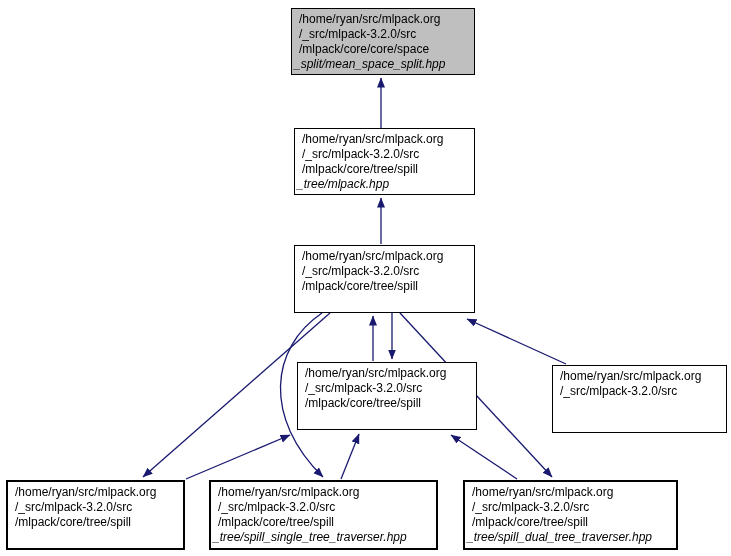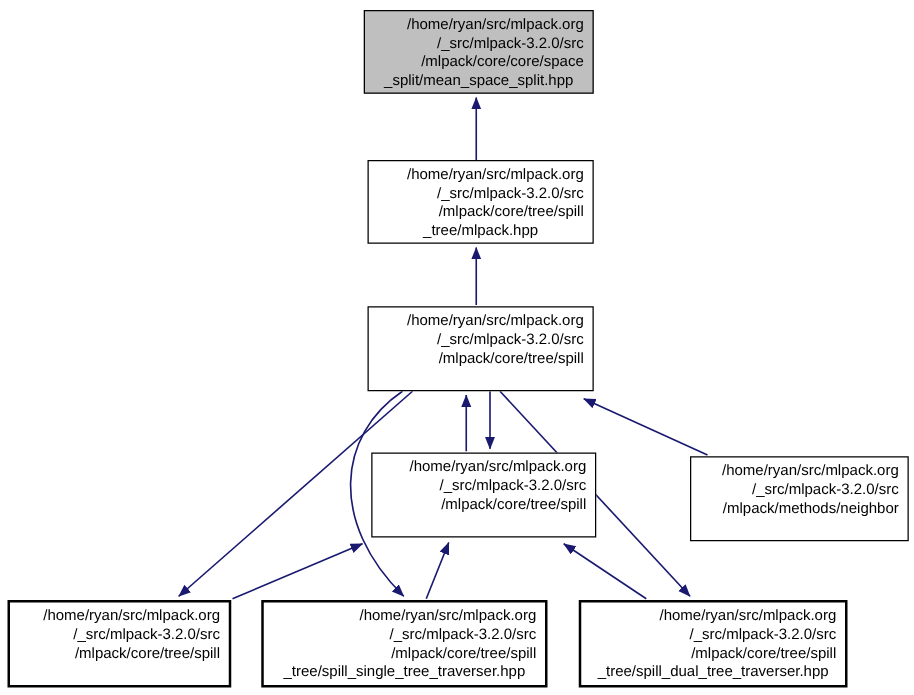--- a/index.html
+++ b/index.html
@@ -16,22 +16,22 @@
     background:#ffffff;
     border:1px solid #000000;
     box-sizing:border-box;
     font-size:12px;
     line-height:15px;
     color:#000000;
     padding-top:3px;
     cursor:pointer;
   }
   .node.root{background:#bfbfbf;cursor:default;}
-  .node .line{display:block;text-align:right;padding:0 7px;white-space:nowrap;}
-  .node .line.last{text-align:center;padding:0 2px;}
+  .node .line{display:block;text-align:left;padding:0 7px;white-space:nowrap;}
+  .node .line.last{padding:0 2px;font-style:italic;}
   
   #n-mean{left:291px;top:8px;width:184px;height:67px;}
   #n-typedef{left:294px;top:128px;width:181px;height:67px;}
   #n-spilltree{left:294px;top:245px;width:181px;height:68px;}
   #n-spilltree2{left:297px;top:362px;width:180px;height:68px;}
   #n-nsmodel{left:552px;top:365px;width:175px;height:68px;}
   #n-isspill{left:6px;top:480px;width:179px;height:70px;border-width:2px;}
   #n-single{left:209px;top:480px;width:229px;height:70px;border-width:2px;}
   #n-dual{left:463px;top:480px;width:215px;height:70px;border-width:2px;}
   .edge{stroke:#191970;stroke-width:1.3;fill:none;}
@@ -82,21 +82,20 @@
 
   <div id="n-spilltree2" class="node">
     <span class="line">/home/ryan/src/mlpack.org</span>
     <span class="line">/_src/mlpack-3.2.0/src</span>
     <span class="line">/mlpack/core/tree/spill</span>
   </div>
 
   <div id="n-nsmodel" class="node">
     <span class="line">/home/ryan/src/mlpack.org</span>
     <span class="line">/_src/mlpack-3.2.0/src</span>
-    <span class="line">/mlpack/methods/neighbor</span>
   </div>
 
   <div id="n-isspill" class="node">
     <span class="line">/home/ryan/src/mlpack.org</span>
     <span class="line">/_src/mlpack-3.2.0/src</span>
     <span class="line">/mlpack/core/tree/spill</span>
   </div>
 
   <div id="n-single" class="node">
     <span class="line">/home/ryan/src/mlpack.org</span>

